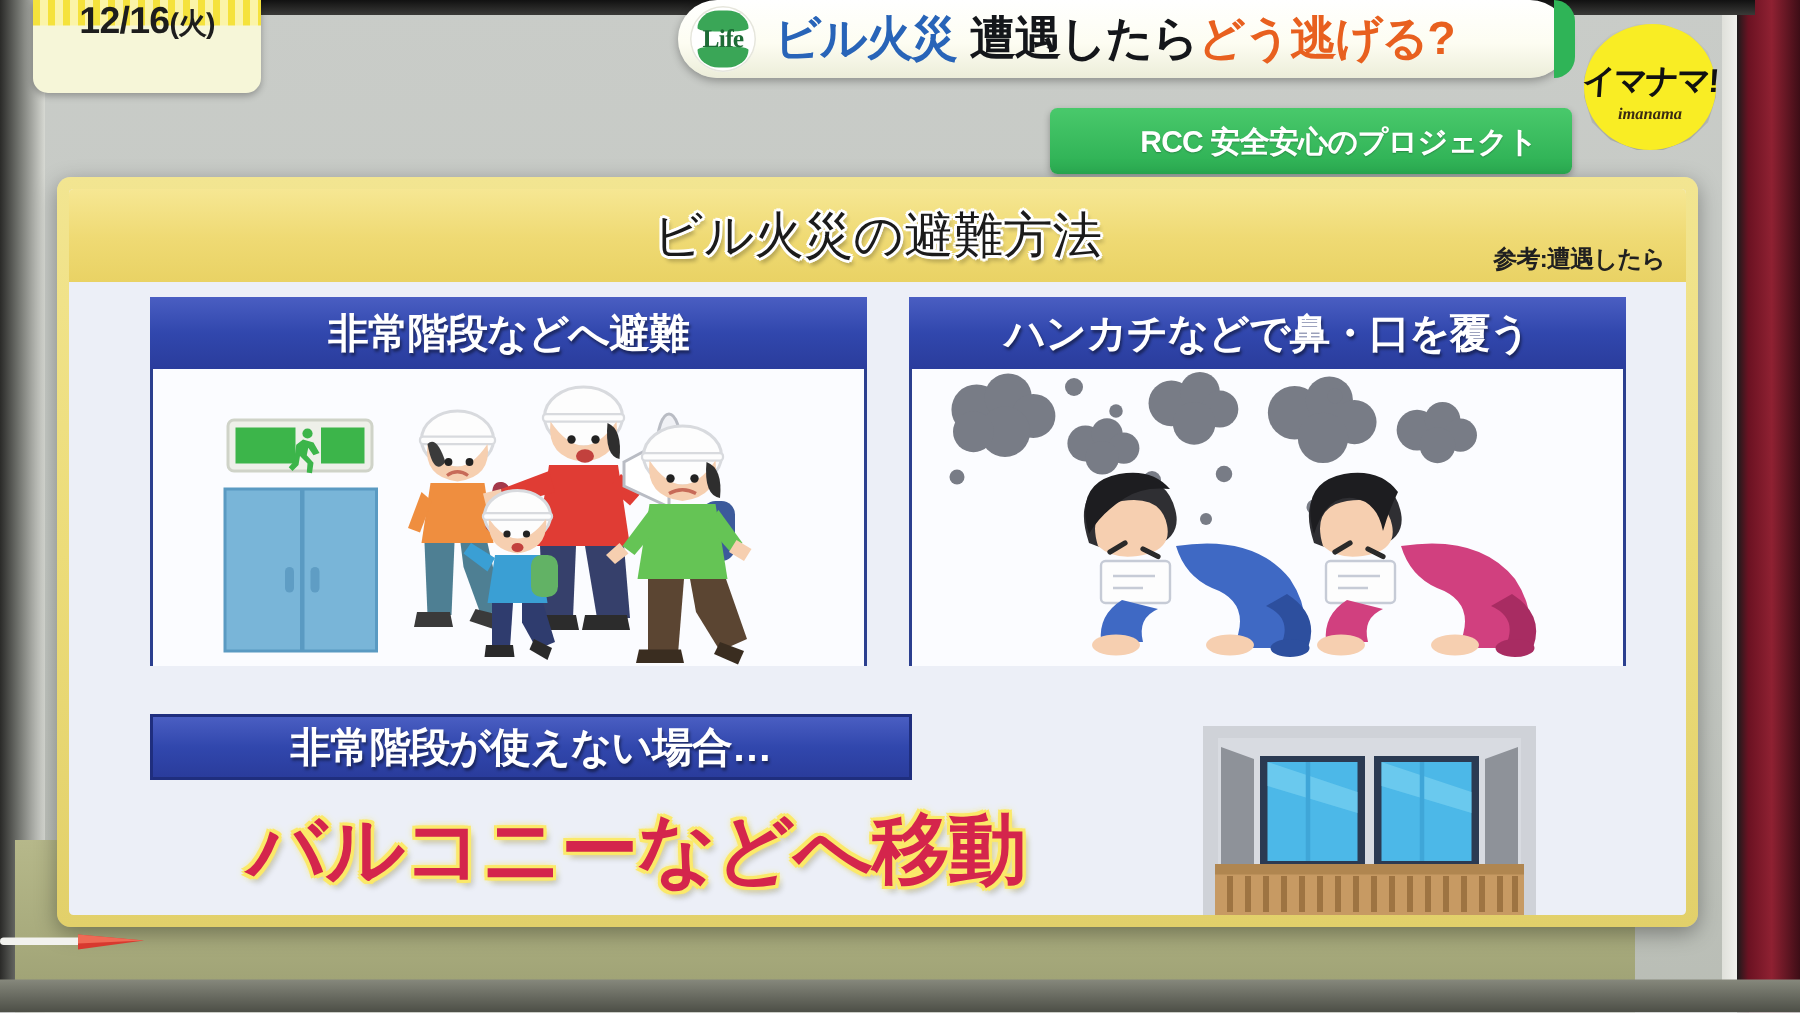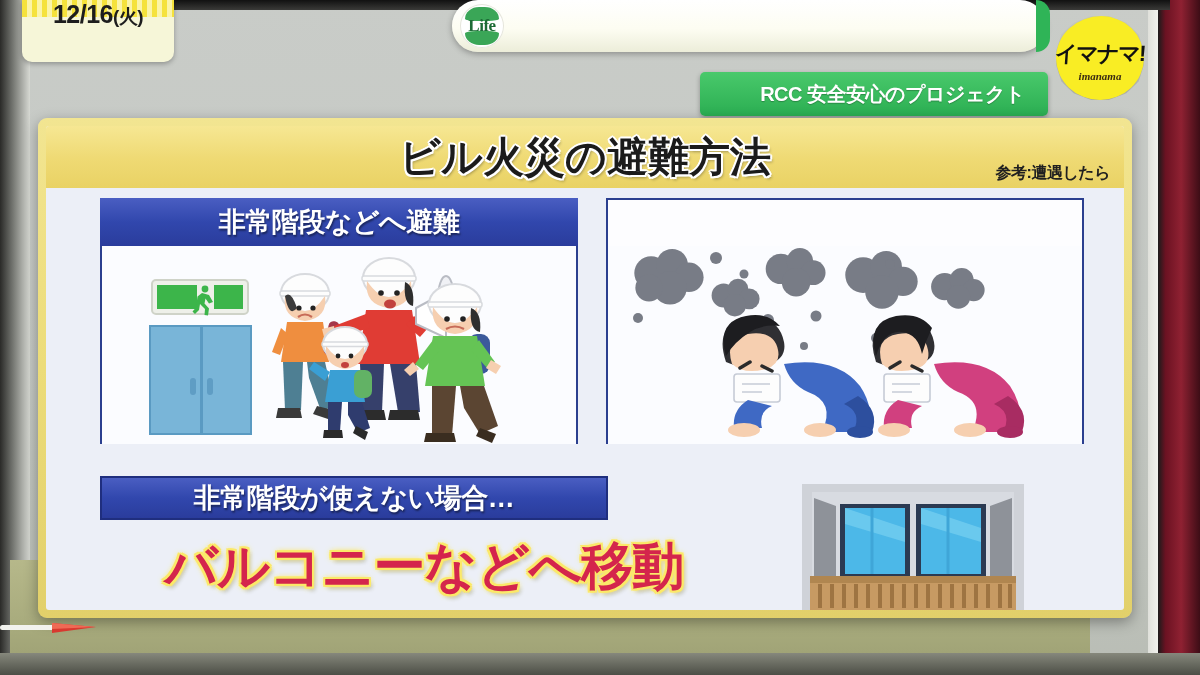--- a/index.html
+++ b/index.html
@@ -153,21 +153,21 @@
     overflow: hidden;
   }
 
   
   #board-header {
     position: absolute; left: 0; top: 0; width: 100%; height: 62px;
     background: linear-gradient(180deg,#f6e793 0%,#efda74 52%,#e9d264 100%);
     display: flex; align-items: center; justify-content: center;
   }
   #board-title {
-    font-size: 41px; font-weight: bold; color: #1b1b1b;
+    font-size: 33px; font-weight: normal; color: #1b1b1b;
     letter-spacing: 0px;
     text-shadow: 2px 0 0 #fff, -2px 0 0 #fff, 0 2px 0 #fff, 0 -2px 0 #fff,
                  1.5px 1.5px 0 #fff, -1.5px 1.5px 0 #fff, 1.5px -1.5px 0 #fff, -1.5px -1.5px 0 #fff,
                  2px 3px 3px rgba(0,0,0,.32);
   }
   #board-source {
     position: absolute; right: 14px; bottom: 4px;
     font-size: 16px; font-weight: bold; color: #202020;
     letter-spacing: -.5px;
   }
@@ -246,20 +246,23 @@
     <div class="date-text">
       <span>12/16</span><span class="date-day">(火)</span>
     </div>
   </div>
 
   <div id="headline">
     <div class="life-logo">
       <div class="leaf-t"></div>
       <div class="leaf-b"></div>
       <span class="life-text">Life</span>
+    </div>
+    <div class="hl-text">
+      <span class="hl-blue">ビル火災</span><span class="hl-black">遭遇したら</span><span class="hl-orange">どう逃げる?</span>
     </div>
   </div>
 
   <div id="subbar">
     <span class="sub-text">RCC 安全安心のプロジェクト</span>
   </div>
 
   <div id="show-logo">
     <div class="lemon"></div>
     <span class="logo-main">イマナマ!</span>
@@ -382,20 +385,23 @@
               <path d="M330 140 h24 l-4 50 h-20z" fill="#5b4532"></path>
               <path d="M358 140 h24 l14 40 l-18 8 l-16 -26z" fill="#5b4532"></path>
               <path d="M324 187 h28 l2 9 h-32z" fill="#3a2d20"></path>
               <path d="M378 182 l16 6 l-4 9 l-16 -7z" fill="#3a2d20"></path>
             </g>
           </svg>
         </div>
       </div>
 
       <div class="card" id="card-right">
+        <div class="card-head">
+          <span class="card-head-text">ハンカチなどで鼻・口を覆う</span>
+        </div>
         <div class="card-body">
           <svg width="474" height="198" viewBox="0 0 474 198">
             <rect x="0" y="0" width="474" height="198" fill="#fbfcff"></rect>
 
             <g fill="#787c86">
               <g transform="translate(20,4) scale(1.05)">
                 <circle cx="22" cy="22" r="16"></circle>
                   <circle cx="42" cy="14" r="15"></circle>
                 <circle cx="58" cy="26" r="14"></circle>
                   <circle cx="40" cy="36" r="16"></circle>

